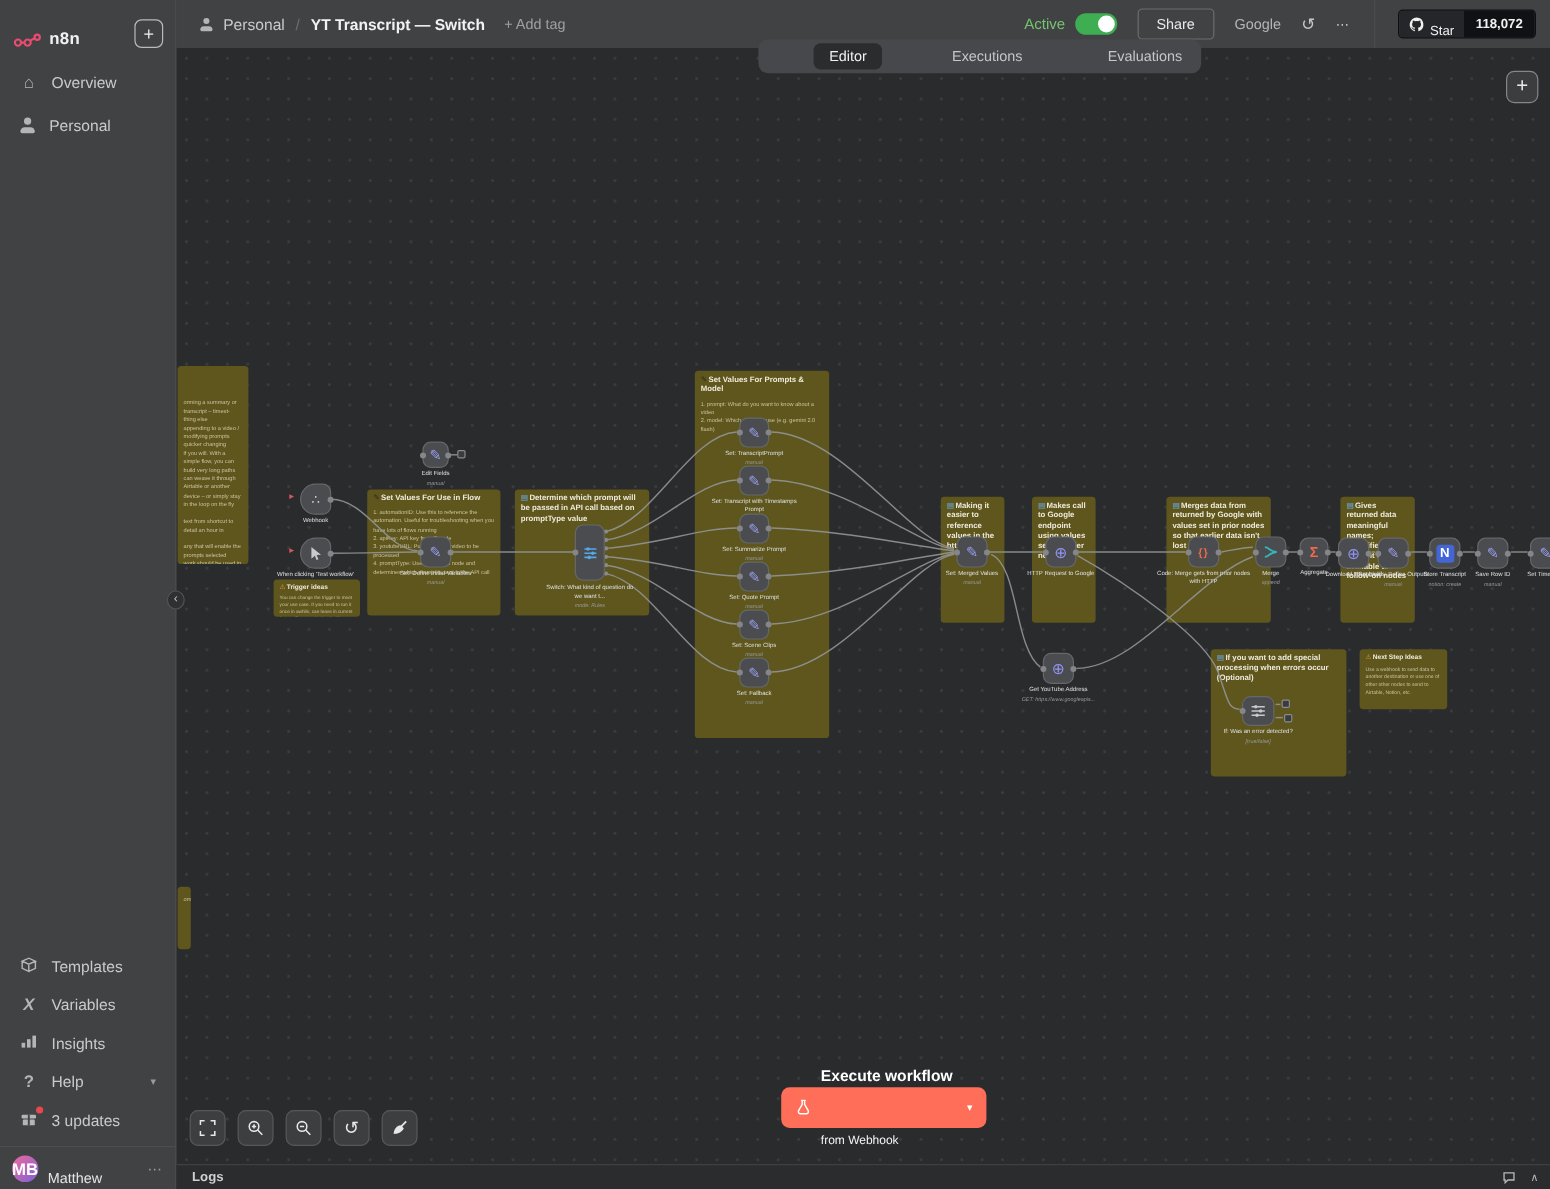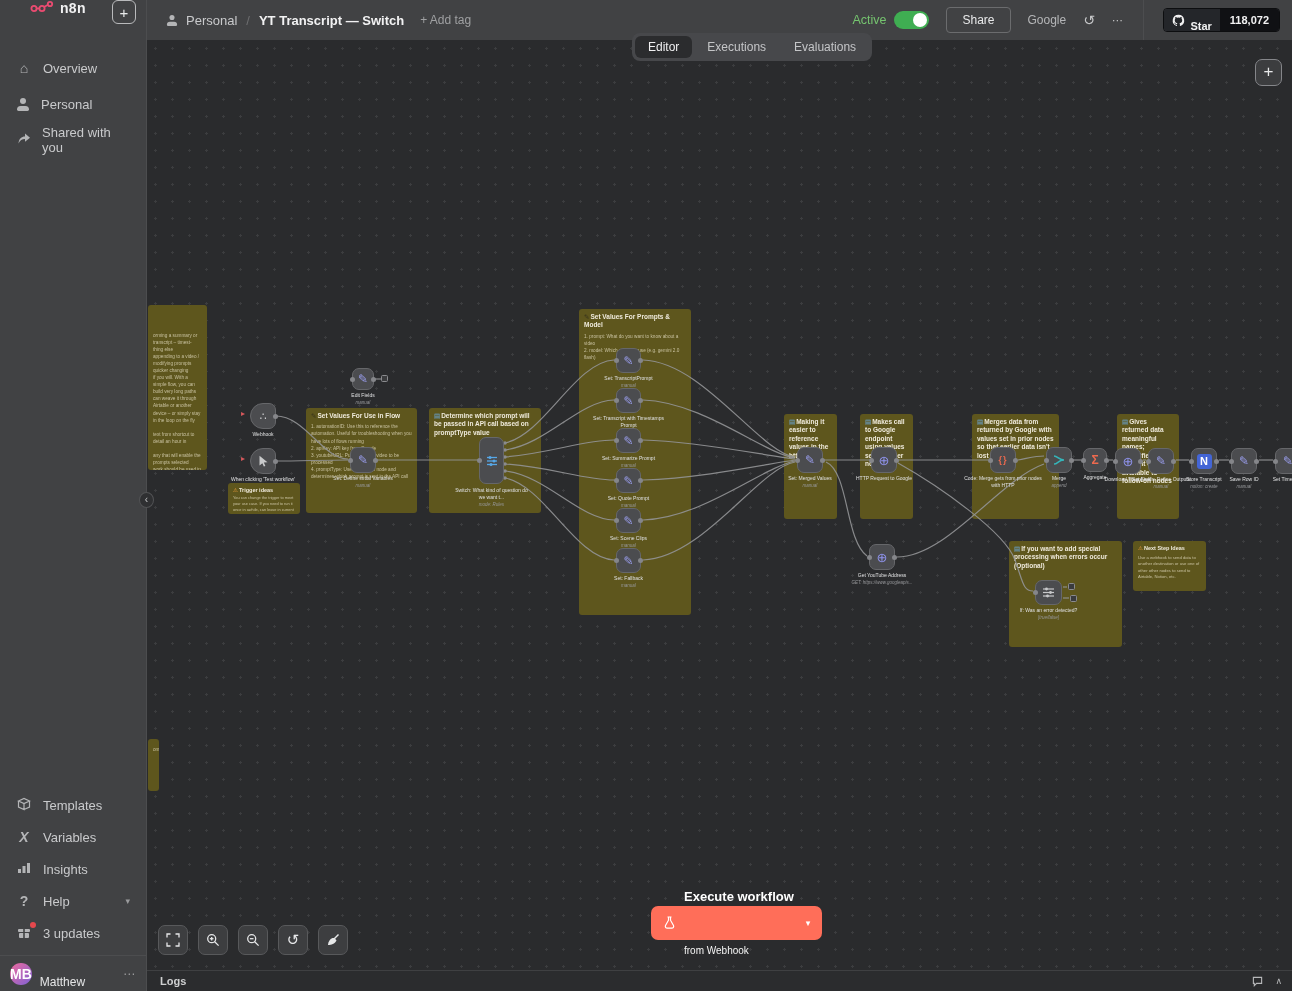--- a/index.html
+++ b/index.html
@@ -2,21 +2,21 @@
 <html><head>
 <meta charset="utf-8">
 <style>
   * { margin:0; padding:0; box-sizing:border-box; }
   html,body { width:1292px; height:991px; overflow:hidden; background:#2b2c2e;
     font-family:"Liberation Sans","DejaVu Sans",sans-serif; color:#d6d7d8; }
 
   
   .sidebar { position:absolute; left:0; top:0; bottom:0; width:147px; background:#414244;
     border-right:1px solid #4c4d4f; display:flex; flex-direction:column; z-index:20; }
-  .logo-row { height:40px; display:flex; align-items:flex-start; padding:0 10px 0 30px; gap:6px; }
+  .logo-row { height:40px; display:flex; align-items:flex-end; padding:0 10px 0 11px; gap:6px; }
   .logo-mark { display:flex; align-items:center; }
   .logo-text { font-size:14px; font-weight:700; color:#f1f1f2; letter-spacing:.3px; }
   .new-wf-btn { margin-left:auto; width:24px; height:24px; border:1.5px solid #b9babc; border-radius:6px;
     color:#e9eaeb; font-size:15px; line-height:21px; text-align:center; cursor:pointer; background:transparent; }
   .nav { margin-top:10px; }
   .nav-item { height:36px; display:flex; align-items:center; gap:11px; padding:0 16px;
     font-size:13px; color:#c9cacc; cursor:pointer; }
   .nav-item .glyph { width:16px; text-align:center; font-size:14px; color:#b4b5b7; }
   .bottom-group { margin-top:auto; padding-bottom:6px; }
   .bottom-group .nav-item { height:32px; }
@@ -44,27 +44,27 @@
   .toggle { width:35px; height:18px; border-radius:9px; background:#3fae52; position:relative; cursor:pointer; margin-left:-9px; }
   .toggle::after { content:""; position:absolute; right:2px; top:2px; width:14px; height:14px; border-radius:50%; background:#fff; }
   .share-btn { height:26px; padding:0 15px; border:1px solid #6b6c6e; border-radius:4px; background:transparent;
     color:#e8e9ea; font-size:12px; line-height:24px; cursor:pointer; }
   .saved-label { font-size:12px; color:#b5b6b8; }
   .tb-icon { color:#c6c7c9; font-size:14px; cursor:pointer; }
   .tb-dots { letter-spacing:1.5px; font-size:11px; }
   .tb-divider { width:1px; height:40px; background:#4c4d4f; margin:0 2px; }
   .gh-box { display:flex; height:24px; border-radius:4px; overflow:hidden; border:1px solid #0d0e10; cursor:pointer; }
   .gh-left { background:#24262a; display:flex; align-items:center; gap:5px; padding:0 8px; }
-  .gh-left span { color:#f2f2f3; font-size:11px; font-weight:700;margin-top:12px; }
+  .gh-left span { color:#f2f2f3; font-size:11px; font-weight:400;margin-top:12px; }
   .gh-right { background:#101114; color:#f2f2f3; font-size:11px; font-weight:600; display:flex; align-items:center; padding:0 10px; }
 
   
   .tabbar { position:absolute; left:632px; top:33px; background:#47484b; border-radius:8px; padding:3px;
     display:flex; gap:2px; z-index:25; }
-  .tab { font-size:12px; color:#c5c6c8; padding:4px 13px; border-radius:6px; cursor:pointer; }
+  .tab { font-size:12px; color:#c5c6c8; padding:4px 13px; border-radius:6px; cursor:pointer;margin-left:43px; }
   .tab.active { background:#2b2c2e; color:#f0f0f1; }
 
   
   .canvas { position:absolute; left:147px; top:40px; right:0; bottom:21px; overflow:hidden;
     background:#2a2b2d; background-image:radial-gradient(circle,#3c3d3f 1px,transparent 1.3px); background-size:17px 17px; }
 
   .sticky { position:absolute; background:#5e561d; border-radius:3px; padding:4px 5px; z-index:1; }
   .st-t { font-size:6.5px; font-weight:700; color:#efeadb; line-height:1.3; }
   .st-t .mk { margin-right:1px; }
   .mk-book { color:#6aa9e2; } .mk-pencil { color:#34301c; } .mk-warn { color:#e89a3c; }
@@ -140,28 +140,20 @@
     <button class="new-wf-btn">+</button>
   </div>
   <nav class="nav">
     <div class="nav-item">
       <span class="glyph">⌂</span>
       <span>Overview</span>
     </div>
     <div class="nav-item">
       <span class="icon-person"></span>
       <span>Personal</span>
-    </div>
-    <div class="nav-item">
-      <span class="glyph">
-        <svg width="14" height="13" viewBox="0 0 14 13">
-            <path d="M1.5,11.5 C2,6.5 4.5,4.5 8,4.5 V1.5 L13,5.7 L8,9.8 V7 C5,7 3,8.3 1.5,11.5 Z" fill="#b4b5b7"></path>
-          </svg>
-      </span>
-      <span>Shared with you</span>
     </div>
   </nav>
   <div class="bottom-group">
     <div class="nav-item">
       <span class="glyph">
         <svg width="14" height="14" viewBox="0 0 14 14">
             <path d="M1.5,4 L7,1.5 L12.5,4 L7,6.5 Z M1.5,4 V10 L7,12.5 V6.5 M12.5,4 V10 L7,12.5" stroke="#b4b5b7" fill="none" stroke-width="1.2"></path>
           </svg>
       </span>
       <span>Templates</span>

